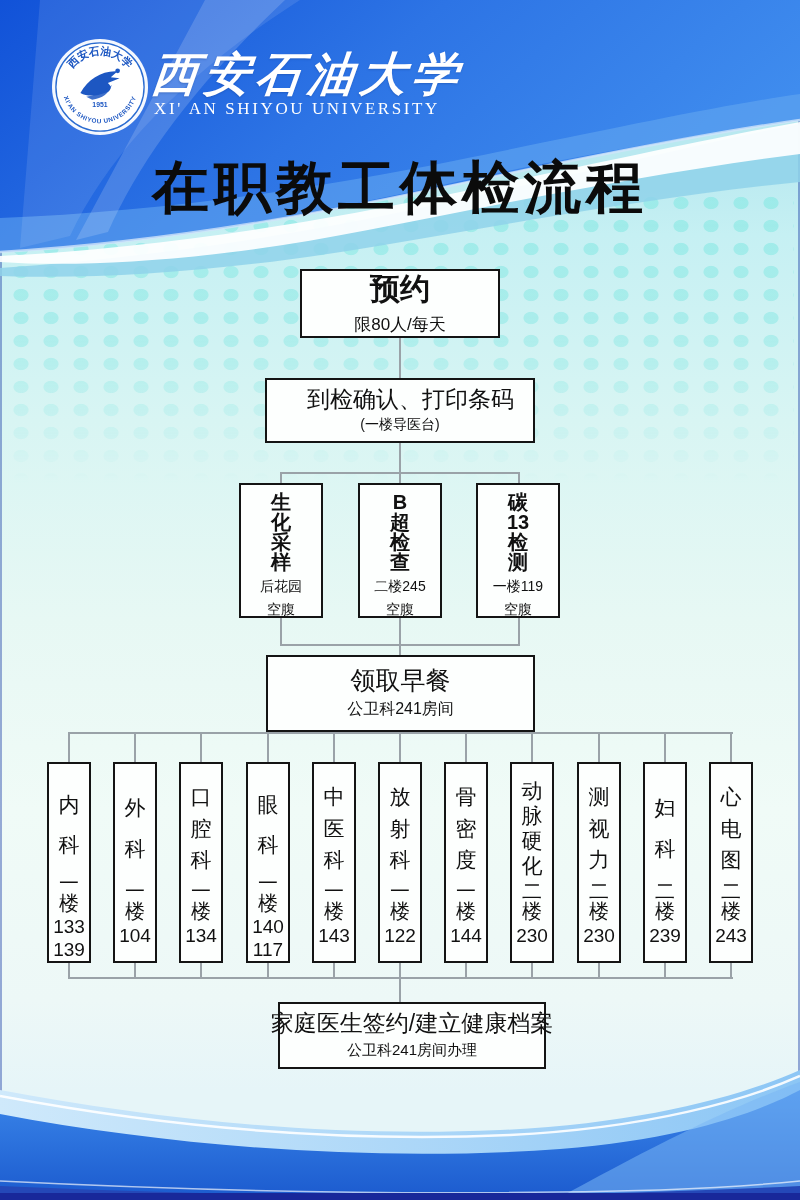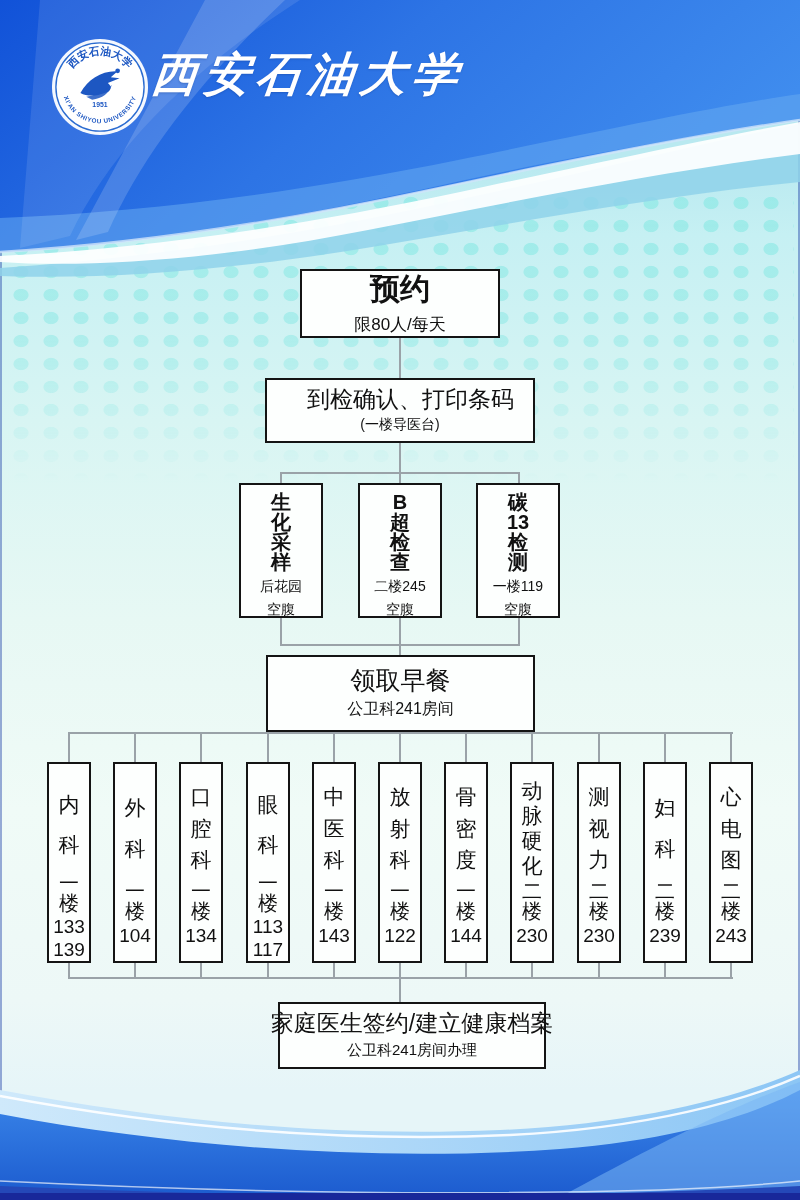--- a/index.html
+++ b/index.html
@@ -136,21 +136,23 @@
 
     <g fill="#1d57c2">
       <path d="M30,56 C38,42 52,33 68,34 L61,40 L70,41 L58,46 C63,50 61,55 55,56 C47,59 37,60 30,56 Z"></path>
       <path d="M36,60 C46,58 56,54 62,48 C60,56 52,62 42,63 Z" opacity="0.85"></path>
       <circle cx="68" cy="33.5" r="2.4"></circle>
     </g>
     <text x="50" y="70" font-size="7" font-weight="bold" fill="#1d57c2" text-anchor="middle">1951</text>
   </svg>
 
   <div class="calligraphy">西安石油大学</div>
-
+  <div class="univ-en">XI' AN SHIYOU UNIVERSITY</div>
+
+  <div class="main-title">在职教工体检流程</div>
 
   <div class="line v" style="left:399px;top:337px;height:42px"></div>
   <div class="line v" style="left:399px;top:442px;height:42px"></div>
   <div class="line h" style="left:280px;top:472px;width:240px"></div>
   <div class="line v" style="left:280px;top:472px;height:12px"></div>
   <div class="line v" style="left:518px;top:472px;height:12px"></div>
   <div class="line v" style="left:280px;top:617px;height:29px"></div>
   <div class="line v" style="left:399px;top:617px;height:40px"></div>
   <div class="line v" style="left:518px;top:617px;height:29px"></div>
   <div class="line h" style="left:280px;top:644px;width:240px"></div>
@@ -276,21 +278,21 @@
       <div class="dept-box" style="left: 246px;">
         <div class="dept-name">
           <span>眼</span>
           <span>科</span>
         </div>
         <div class="dept-floor">
           <span>一</span>
           <span>楼</span>
         </div>
         <div class="dept-rooms">
-          <div>113</div>
+          <div>140</div>
           <div>117</div>
         </div>
       </div>
       <div class="dept-box" style="left: 312px;">
         <div class="dept-name">
           <span>中</span>
           <span>医</span>
           <span>科</span>
         </div>
         <div class="dept-floor">

